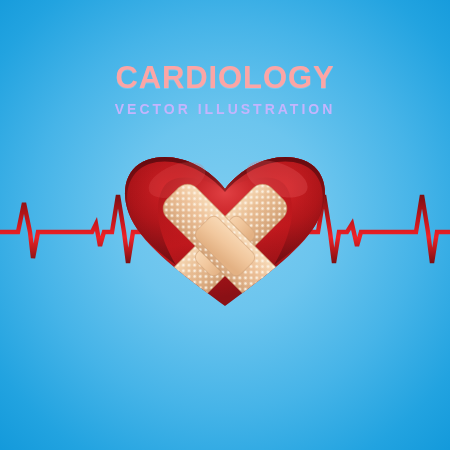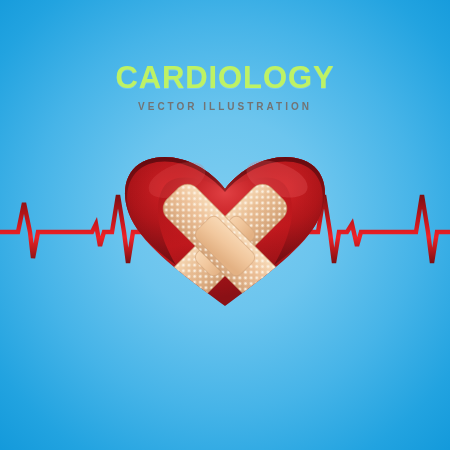--- a/index.html
+++ b/index.html
@@ -44,30 +44,30 @@
     left: 0;
     top: 62px;
     width: 450px;
     text-align: center;
     user-select: none;
   }
   .main-title {
     font-size: 31px;
     font-weight: bold;
     letter-spacing: 0.9px;
-    color: #bef264;
+    color: #fca5a5;
     line-height: 1;
     margin: 0;
     text-shadow: 0 1px 0 rgba(255,255,255,0.18);
   }
   .sub-title {
-    font-size: 10px;
+    font-size: 14px;
     font-weight: bold;
     letter-spacing: 3.0px;
-    color: #737373;
+    color: #c4b5fd;
     line-height: 1;
     margin: 9px 0 0 0;
   }
 </style>
 </head>
 <body>
 
 <div id="stage">
 
   <div id="bg"></div>

